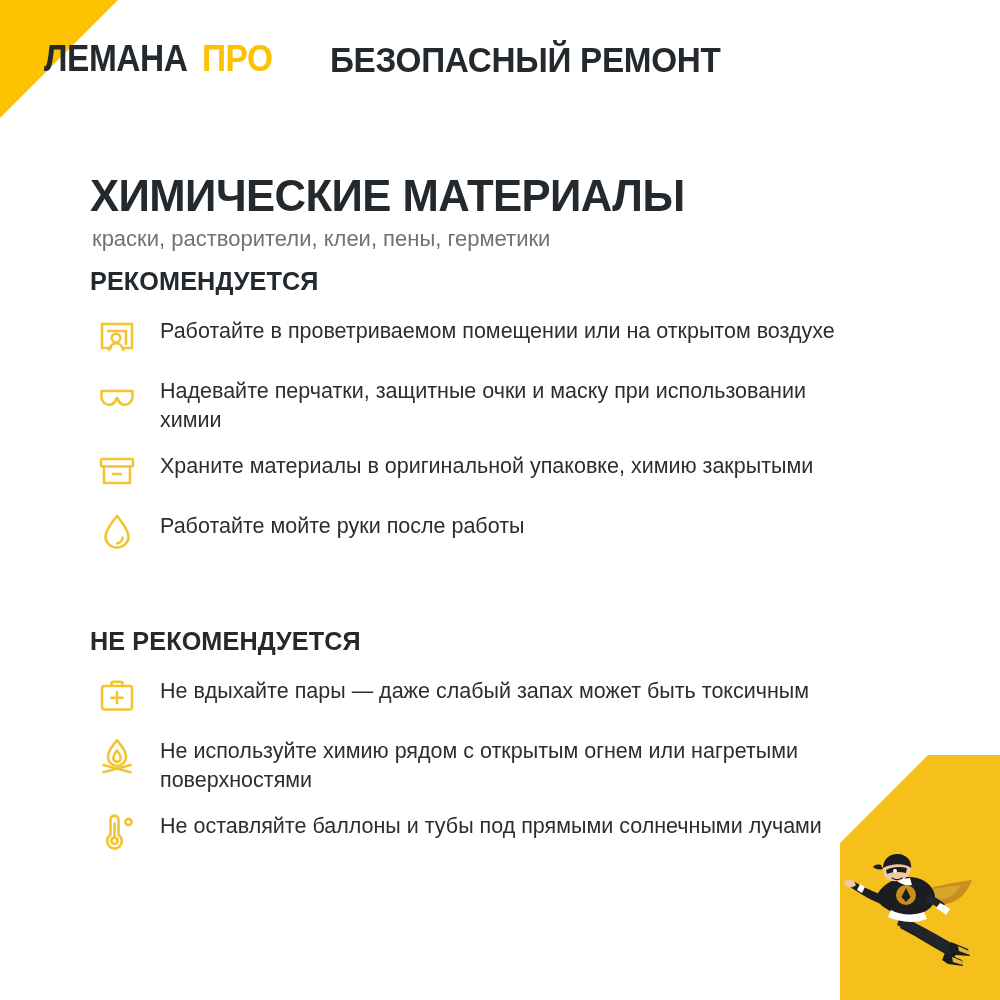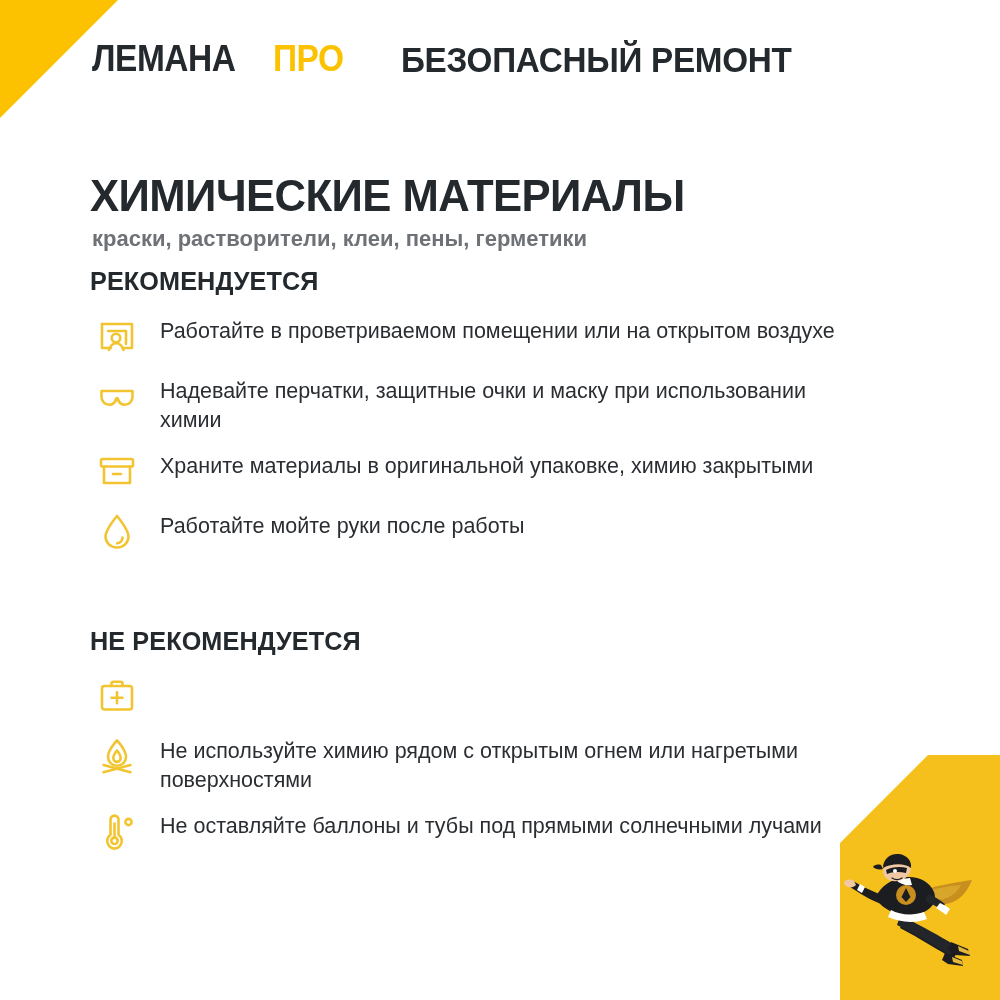--- a/index.html
+++ b/index.html
@@ -48,24 +48,24 @@
     position: absolute;
     left: 0;
     top: 0;
     width: 1000px;
     height: 118px;
     display: flex;
     align-items: center;
     z-index: 3;
   }
   .brand-logo {
-    margin-left: 92px;
+    margin-left: 44px;
     display: flex;
     align-items: baseline;
-    gap: 27px;
+    gap: 4px;
   }
   .brand-logo .brand-main,
   .brand-logo .brand-pro {
     font-family: "Liberation Sans", "DejaVu Sans", sans-serif;
     font-weight: 700;
     font-size: 36px;
     letter-spacing: -0.5px;
     line-height: 1;
     transform: scaleX(0.93);
     transform-origin: left center;
@@ -105,21 +105,21 @@
     letter-spacing: -0.6px;
     color: #24292E;
     line-height: 1;
     transform: scaleX(0.97);
     transform-origin: left center;
   }
   .page-subtitle {
     position: absolute;
     top: 203px;
     left: 92px;
-    font-weight: 700;
+    font-weight: 400;
     font-size: 22px;
     color: #6E7277;
     line-height: 1.3;
   }
 
   .section {
     position: absolute;
     left: 90px;
     width: 810px;
   }
@@ -259,20 +259,21 @@
 
         <li class="tip">
           <span class="tip-icon">
             <svg viewBox="0 0 40 40" fill="none" stroke="#F2C530" stroke-width="2.6" stroke-linecap="round" stroke-linejoin="round">
               <path d="M14.5 10 v-2.2 c0 -1.1 0.9 -2 2 -2 h7 c1.1 0 2 0.9 2 2 V10"></path>
               <rect x="5" y="10" width="30" height="23.5" rx="2.4"></rect>
               <path d="M20 16.2 v11"></path>
               <path d="M14.5 21.7 h11"></path>
             </svg>
           </span>
+          <span class="tip-text">Не вдыхайте пары — даже слабый запах может быть токсичным</span>
         </li>
 
         <li class="tip">
           <span class="tip-icon">
             <svg viewBox="0 0 40 40" fill="none" stroke="#F2C530" stroke-width="2.6" stroke-linecap="round" stroke-linejoin="round">
               <path d="M20 4.5 c0 0 -9 9.2 -9 16.2 c0 5 4 9 9 9 c5 0 9 -4 9 -9 c0 -7 -9 -16.2 -9 -16.2 Z"></path>
               <path d="M20 14.5 c0 0 -3.7 4.4 -3.7 7.6 c0 2.1 1.7 3.8 3.7 3.8 c2 0 3.7 -1.7 3.7 -3.8 c0 -3.2 -3.7 -7.6 -3.7 -7.6 Z"></path>
               <path d="M6.5 29 L33.5 36.2"></path>
               <path d="M33.5 29 L6.5 36.2"></path>
             </svg>

